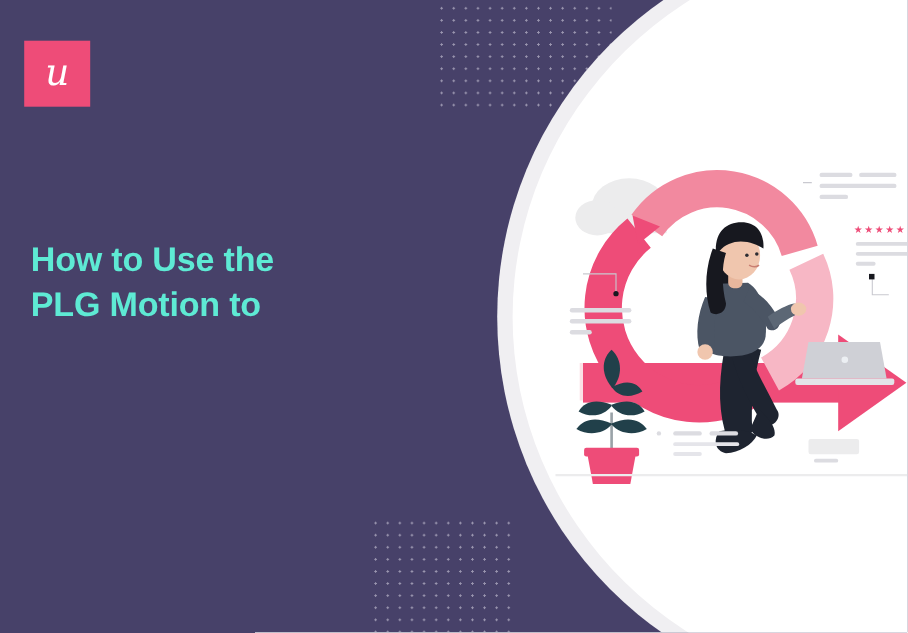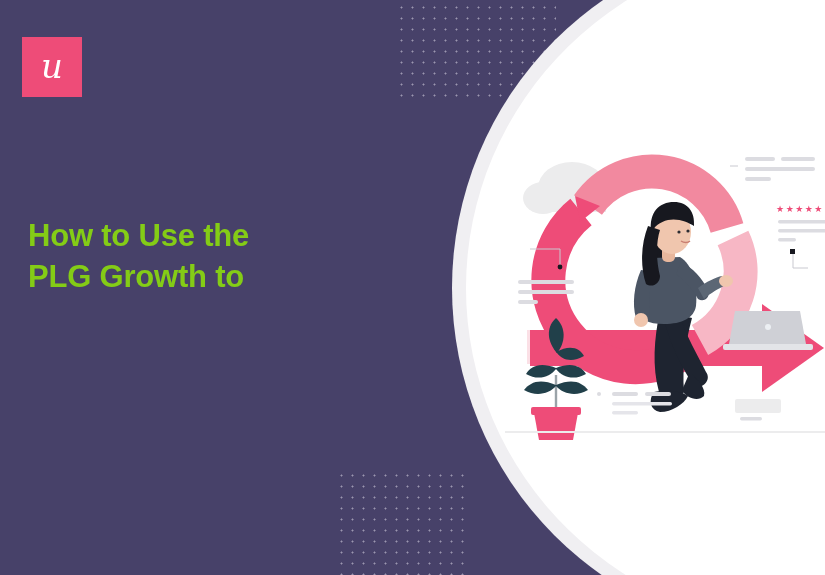--- a/index.html
+++ b/index.html
@@ -84,21 +84,21 @@
     line-height: 1;
     transform: translateY(-1px);
   }
 
   
   .headline {
     position: absolute;
     left: 28px;
     top: 216px;
     width: 330px;
-    color: #84cc16;
+    color: #5eead4;
     font-size: 31px;
     font-weight: bold;
     line-height: 1.32;
     letter-spacing: -0.2px;
   }
   .headline-line { display: block; white-space: nowrap; }
 </style>
 </head>
 <body>
 
@@ -239,16 +239,16 @@
 
     </g>
   </svg>
 
   <div class="logo">
     <span class="logo-glyph">u</span>
   </div>
 
   <div class="headline">
     <span class="headline-line">How to Use the</span>
-    <span class="headline-line">PLG Growth to</span>
+    <span class="headline-line">PLG Motion to</span>
   </div>
 
 </div>
 
 </body></html>

